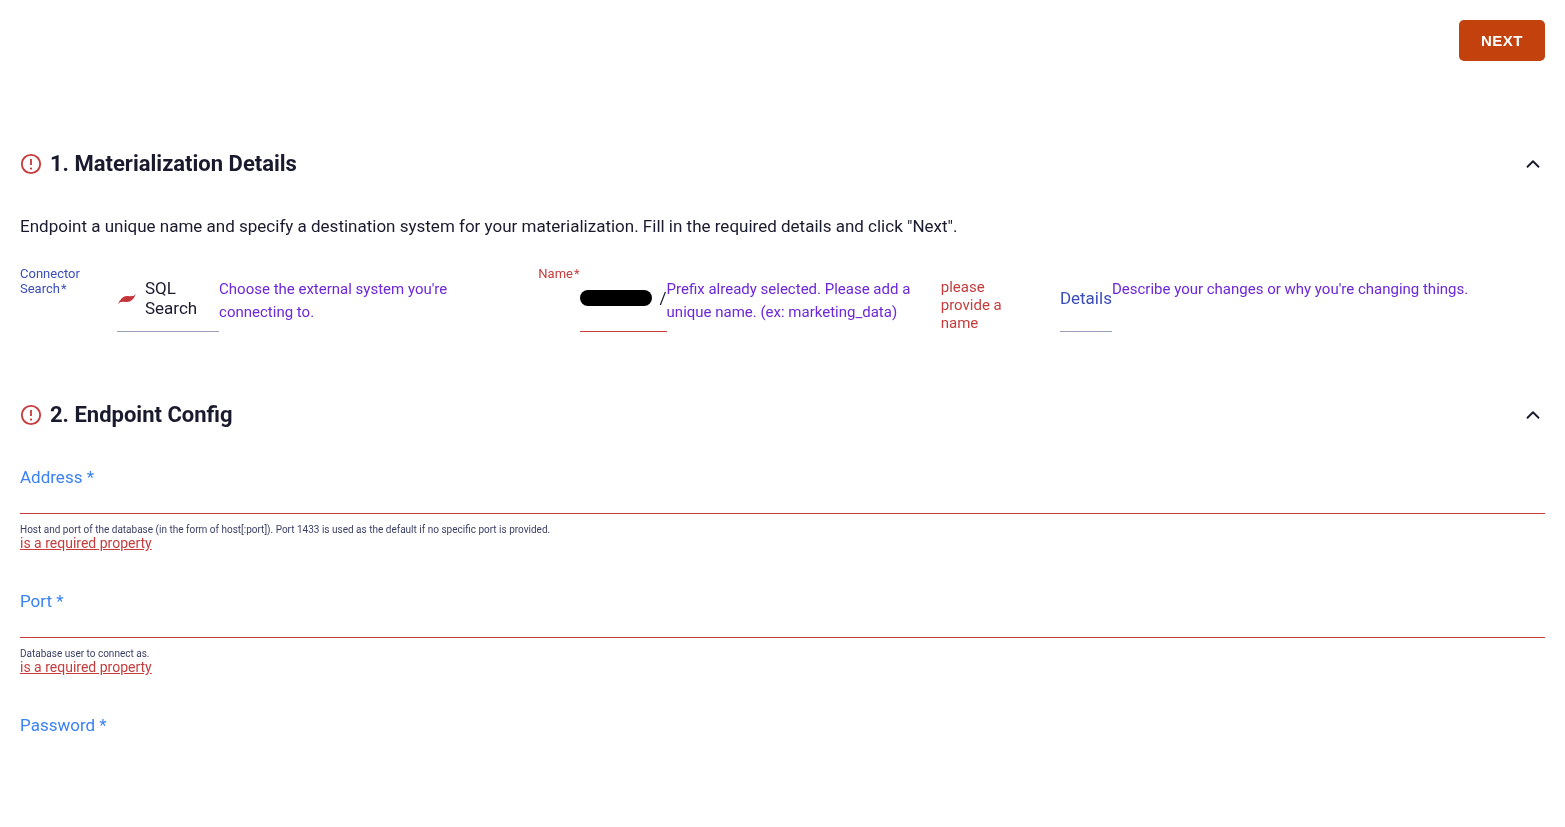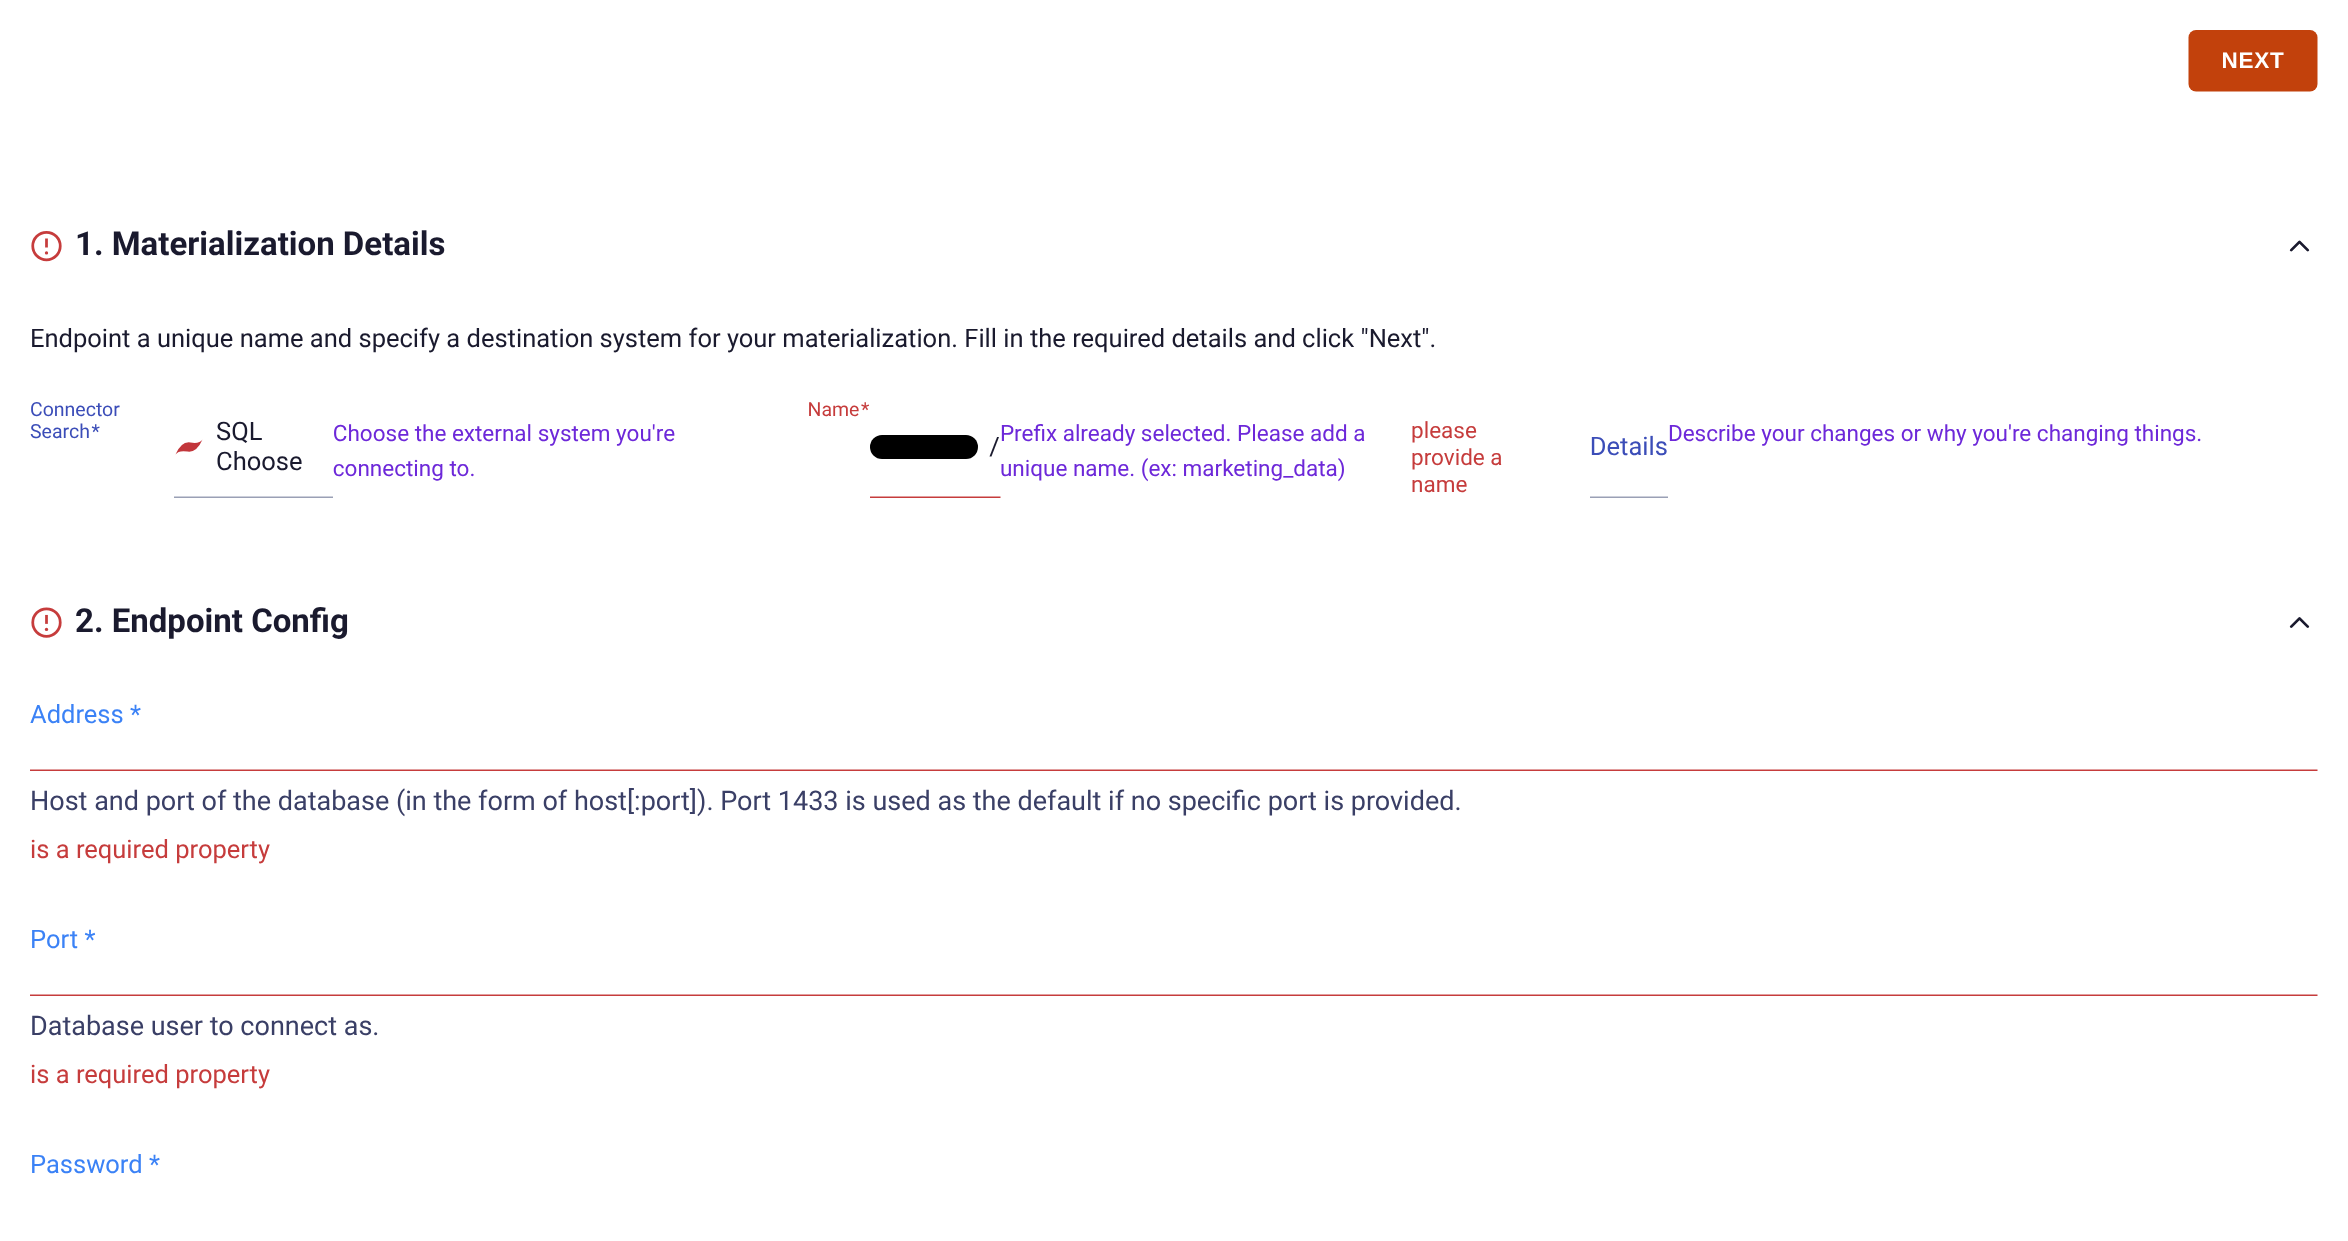--- a/index.html
+++ b/index.html
@@ -136,28 +136,29 @@
     width: 100%;
     border: none;
     border-bottom: 1px solid #c63c3c;
     padding: 2px 0 4px 0;
     font-size: 16px;
     background: transparent;
     outline: none;
     min-height: 20px;
   }
   .full-helper {
-    font-size: 18px;
+    font-size: 10px;
     color: #3a3f66;
     margin-top: 10px;
   }
   .full-error {
-    font-size: 17px;
+    font-size: 14px;
     color: #c63c3c;
-    margin-top: 12px;
+    margin-top: 0;
+    text-decoration: underline;
   }
 </style>
 </head>
 <body>
 
 <div class="top-bar">
   <button class="next-btn">NEXT</button>
 </div>
 
 <div class="section">
@@ -186,21 +187,21 @@
     <div class="field">
       <label class="field-label">
         <span>Connector Search</span><span class="req">*</span>
       </label>
       <div class="input-line">
         <span class="sql-icon">
           <svg viewBox="0 0 40 28" width="20" height="14">
             <path d="M2 22 Q10 4 22 6 Q34 8 38 2 Q30 20 18 18 Q6 16 2 22 Z" fill="#c2363b"></path>
           </svg>
         </span>
-        <span>SQL Choose</span>
+        <span>SQL Search</span>
       </div>
       <div class="helper">Choose the external system you're connecting to.</div>
     </div>
 
     <div class="field">
       <label class="field-label error">
         <span>Name</span><span class="req">*</span>
       </label>
       <div class="input-line error-line">
         <span class="redact"></span>

